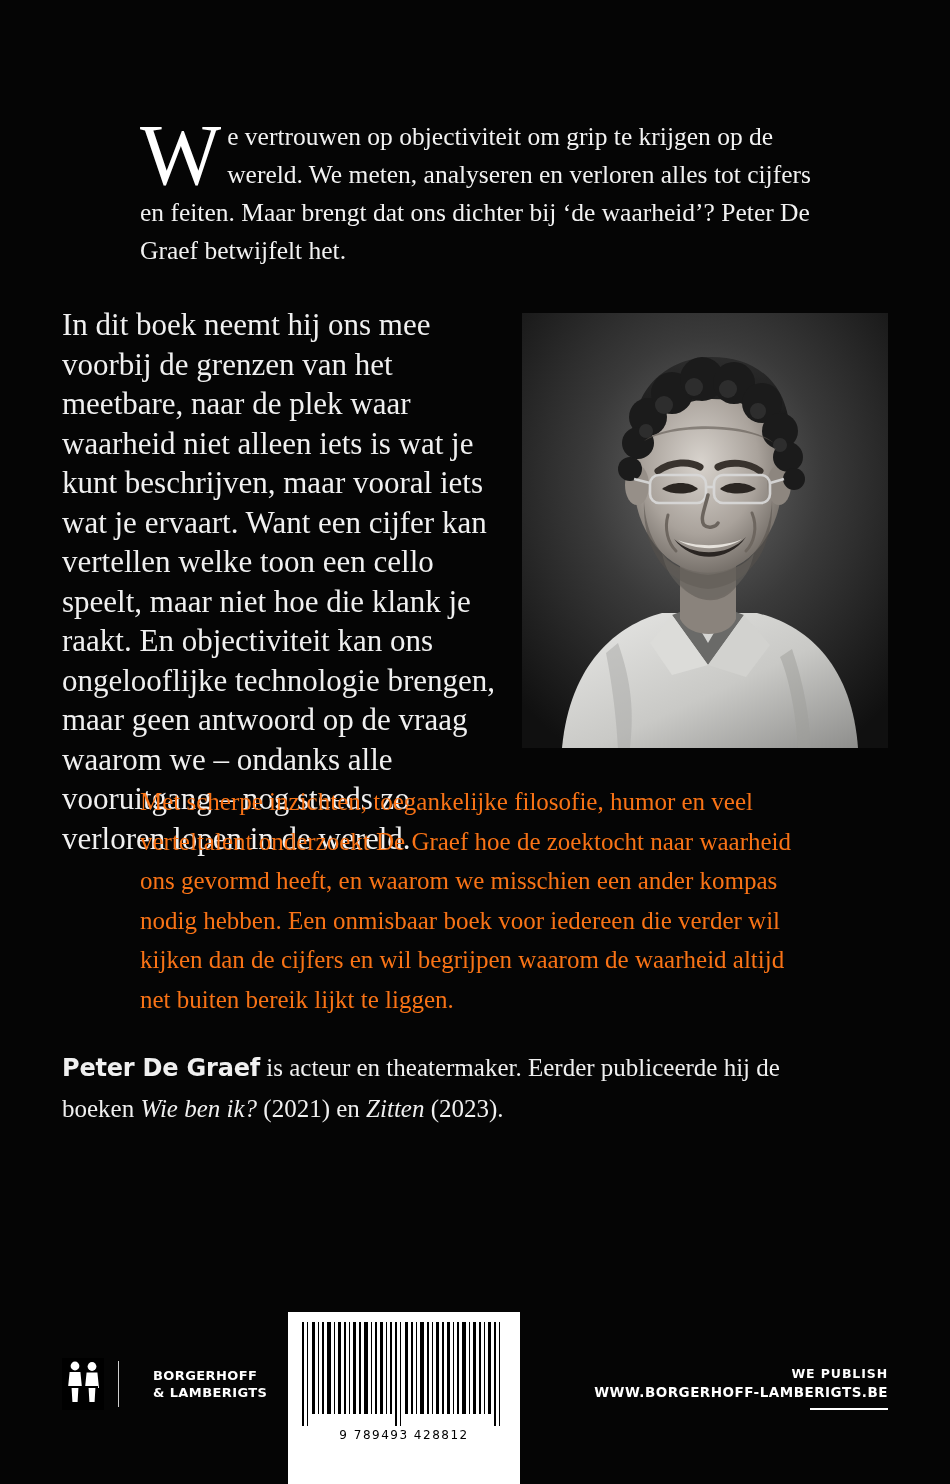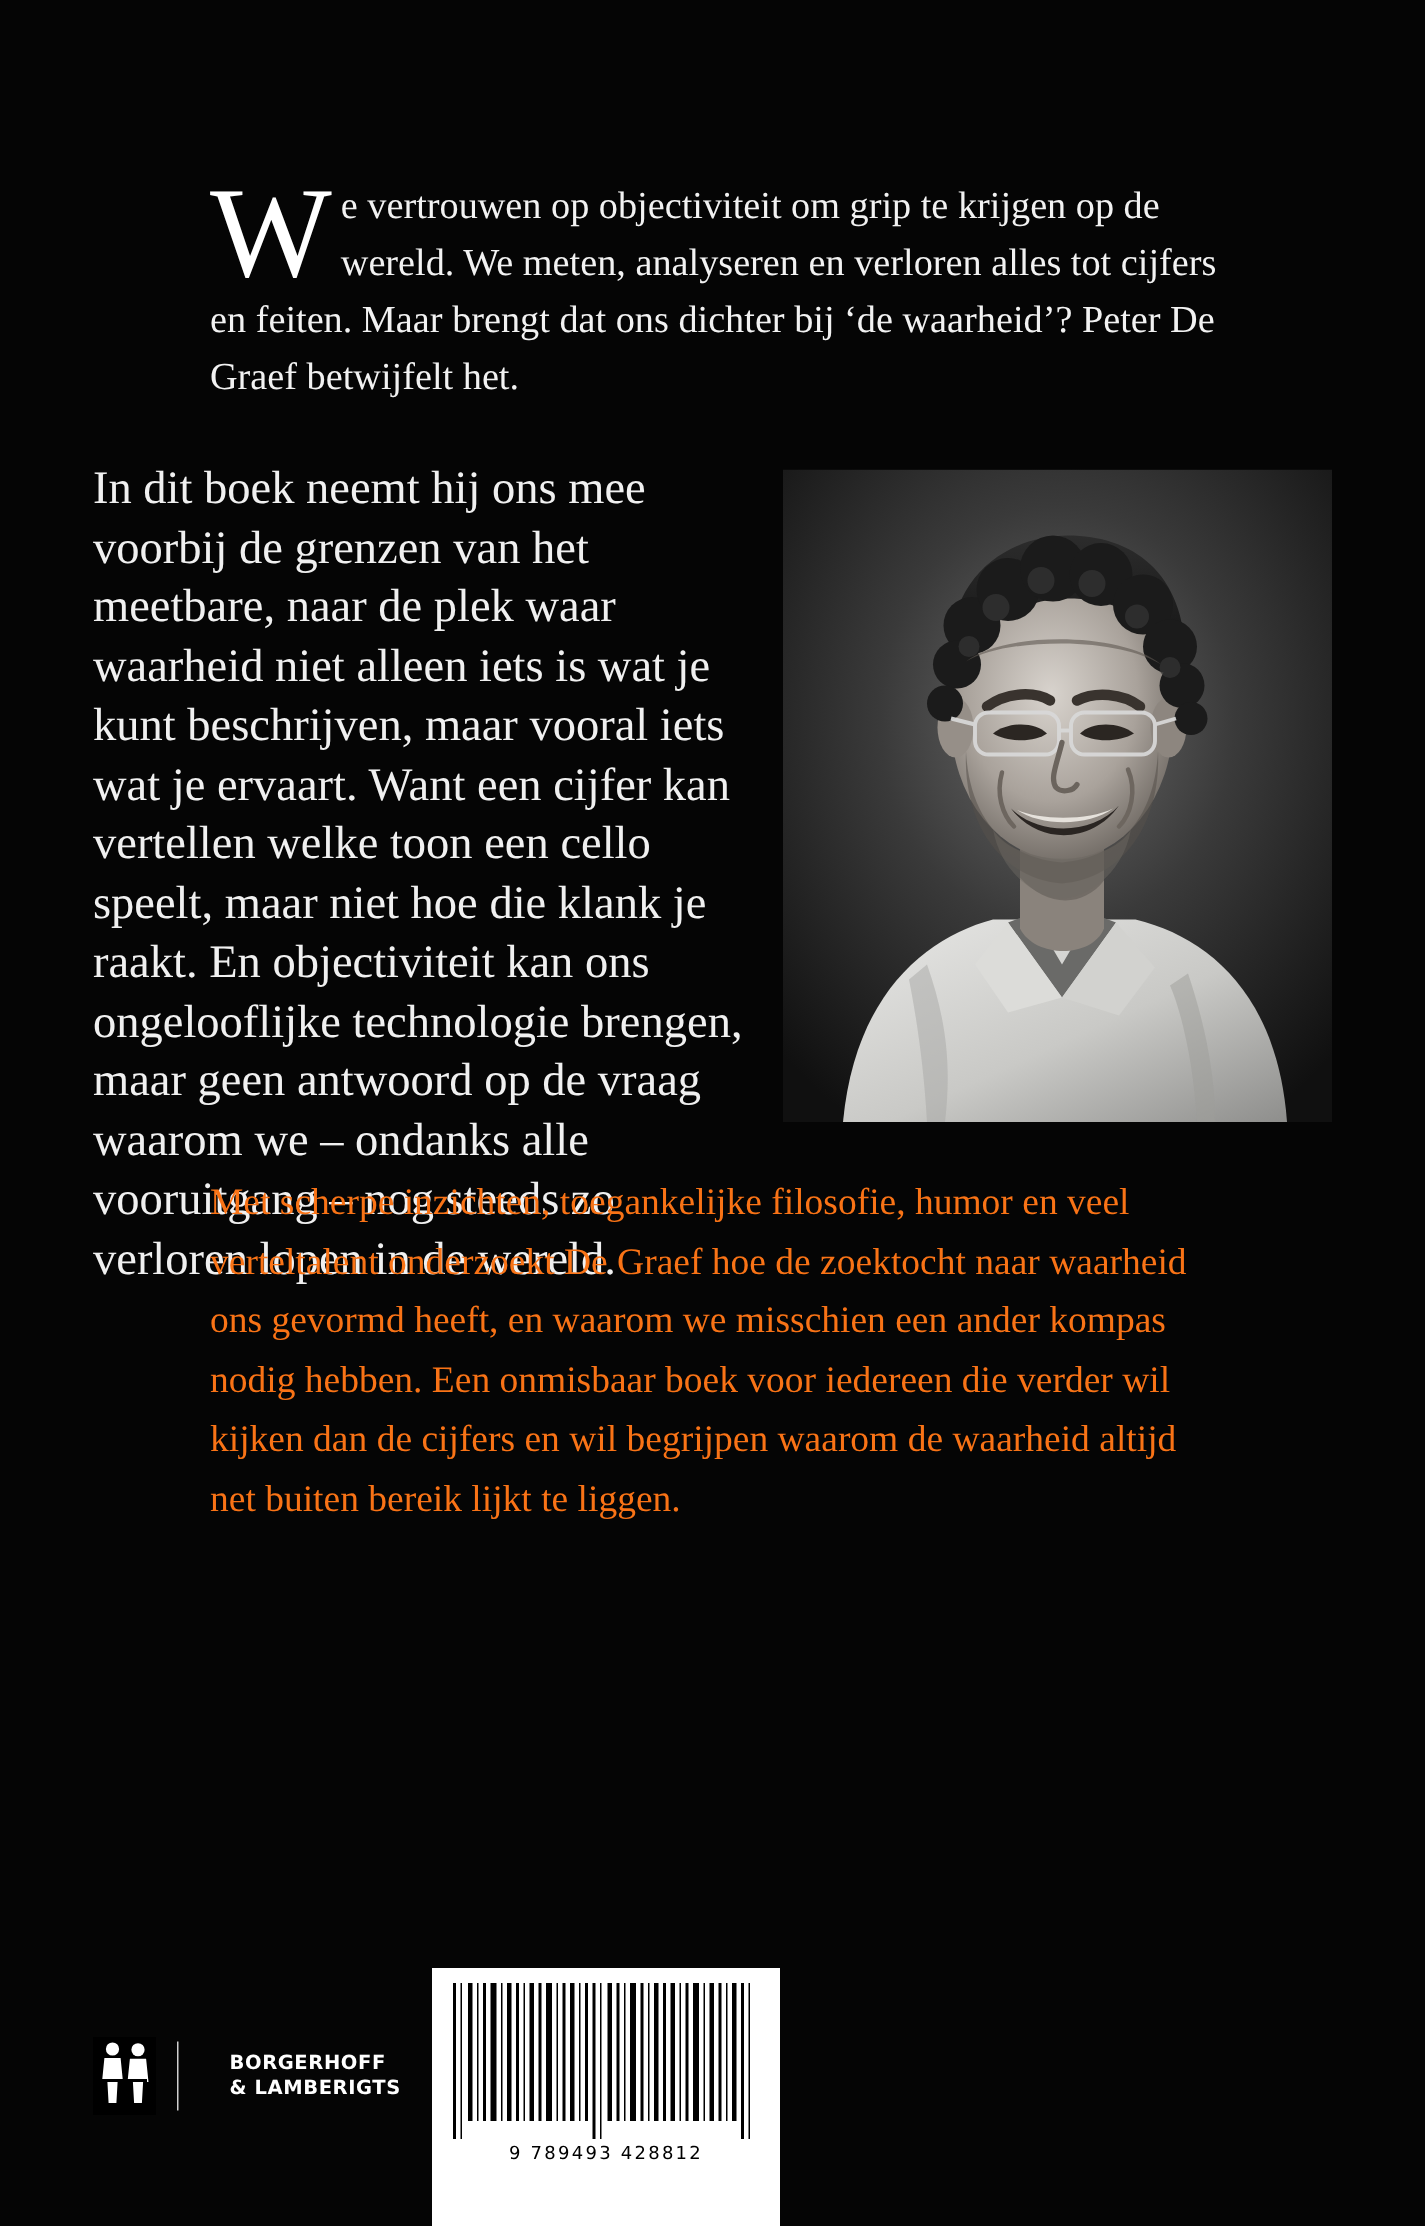--- a/index.html
+++ b/index.html
@@ -293,20 +293,23 @@
         <path d="M140 240 C156 266 216 266 232 240 C226 272 200 286 186 286 C172 286 146 272 140 240 Z" fill="#6f6a64" opacity="0.45"></path>
 
         <rect x="0" y="0" width="366" height="435" fill="none"></rect>
         <path d="M0 0 H366 V435 H0 Z" fill="url(#bgGlow)" opacity="0"></path>
       </svg>
     </div>
   </div>
 
   <div class="para3">Met scherpe inzichten, toegankelijke filosofie, humor en veel verteltalent onderzoekt De Graef hoe de zoektocht naar waarheid ons gevormd heeft, en waarom we misschien een ander kompas nodig hebben. Een onmisbaar boek voor iedereen die verder wil kijken dan de cijfers en wil begrijpen waarom de waarheid altijd net buiten bereik lijkt te liggen.</div>
 
+  <div class="bio">
+    <span class="name">Peter De Graef</span><span> is acteur en theatermaker. Eerder publiceerde hij de boeken </span><span class="ital">Wie ben ik?</span><span> (2021) en </span><span class="ital">Zitten</span><span> (2023).</span>
+  </div>
 
   <div class="footer">
 
     <div class="publisher">
       <span class="marklogo">
         <svg viewBox="0 0 42 52" width="42" height="52">
           <rect x="0" y="0" width="42" height="52" fill="#000"></rect>
           <g fill="#ffffff">
             <circle cx="13" cy="8" r="4.4"></circle>
             <path d="M7.6 14 L18.4 14 L20 30 L16.4 30 L15.6 44 L10.4 44 L9.6 30 L6 30 Z"></path>
@@ -364,15 +367,20 @@
           <rect x="181" y="0" width="2" height="92"></rect>
           <rect x="186" y="0" width="1" height="92"></rect>
           <rect x="190" y="0" width="3" height="92"></rect>
           <rect x="196" y="0" width="2" height="104"></rect>
           <rect x="201" y="0" width="1" height="104"></rect>
         </g>
       </svg>
       <div class="isbn">9 789493 428812</div>
     </div>
 
+    <div class="weblink">
+      <div class="wp">WE PUBLISH</div>
+      <div class="url">WWW.BORGERHOFF-LAMBERIGTS.BE</div>
+      <div class="rule"></div>
+    </div>
 
   </div>
 </div>
 
 </body></html>

